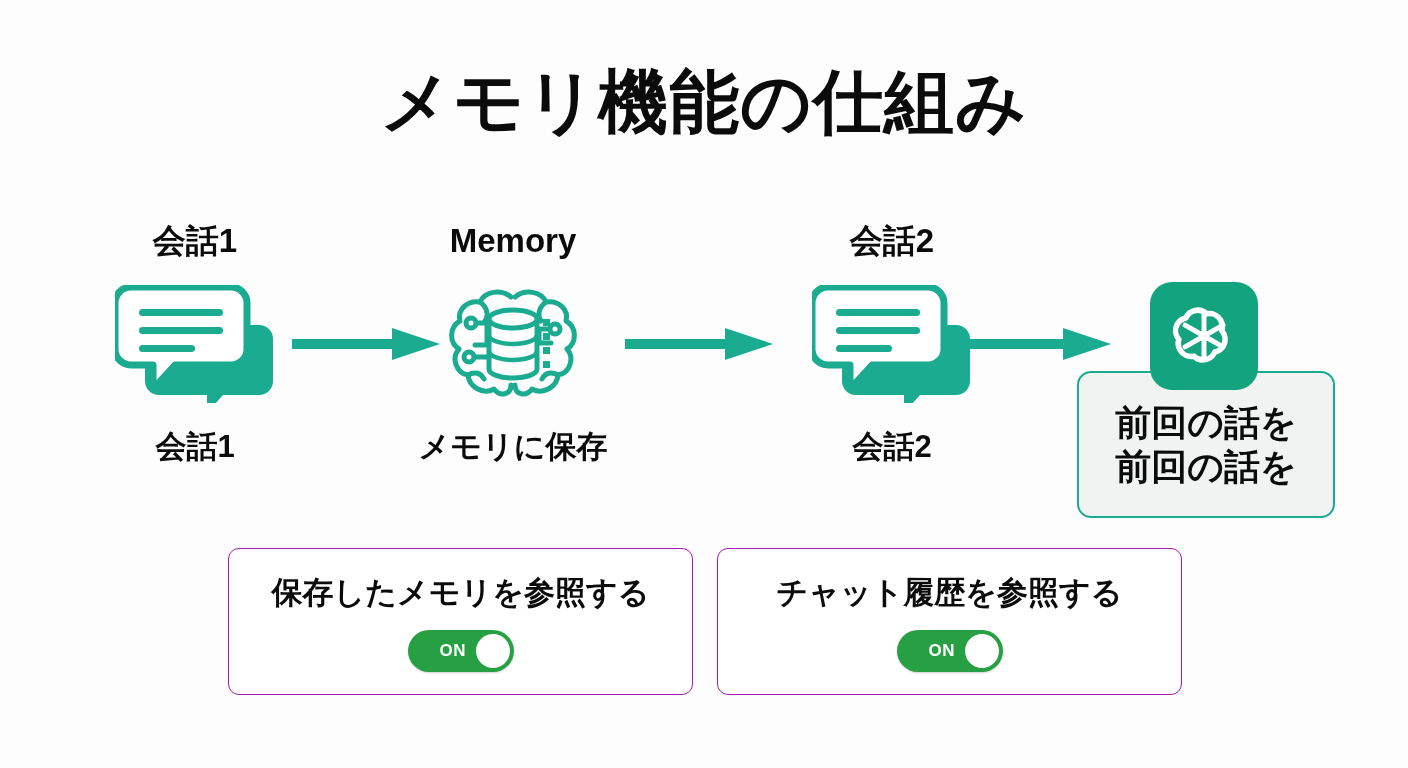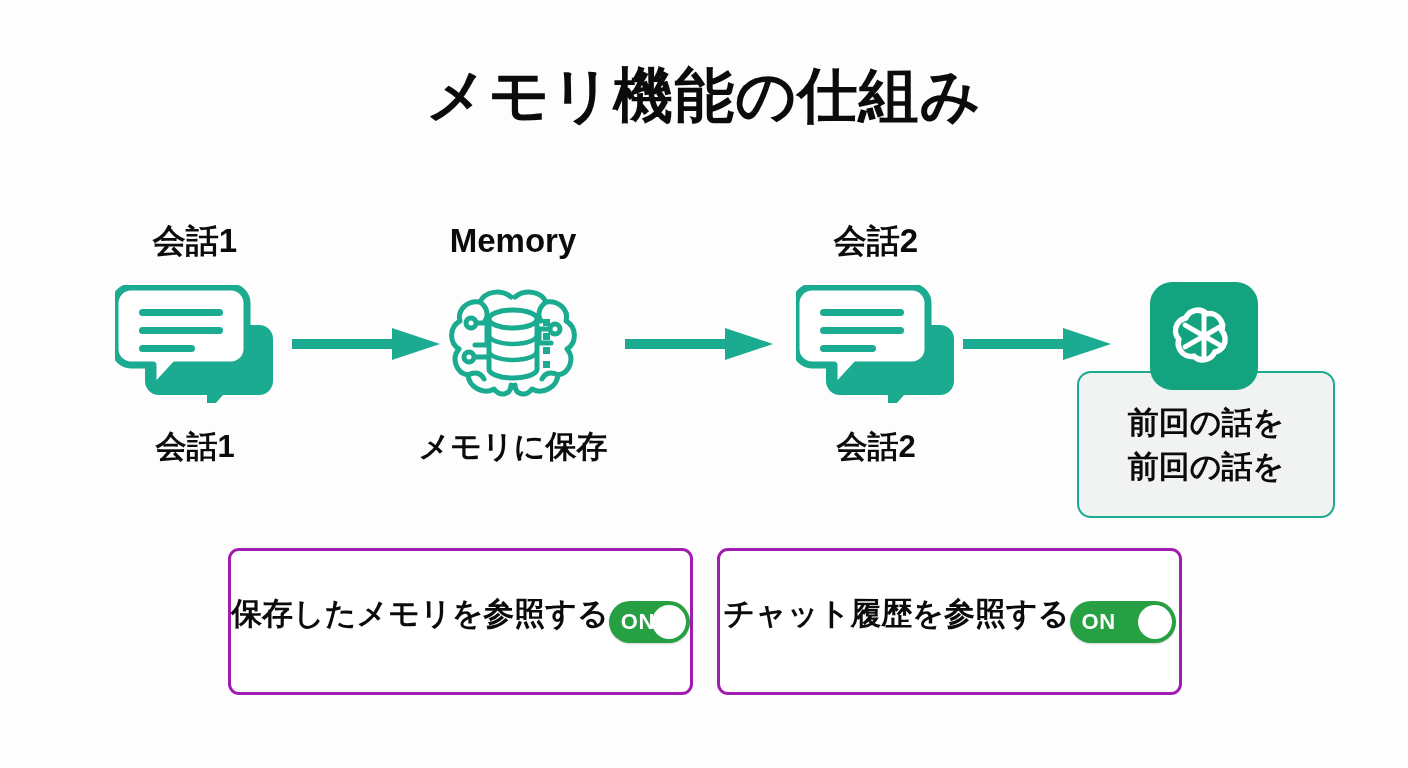--- a/index.html
+++ b/index.html
@@ -23,21 +23,21 @@
     height: 768px;
   }
 
   
   .page-title {
     position: absolute;
     top: 56px;
     left: 0;
     width: 1408px;
     text-align: center;
-    font-size: 60px;
+    font-size: 70px;
     font-weight: 700;
     letter-spacing: 1px;
     color: #0b0b0b;
     white-space: nowrap;
   }
 
   
   .flow {
     position: absolute;
     top: 196px;
@@ -47,21 +47,21 @@
   }
 
   .node {
     position: absolute;
     width: 230px;
     text-align: center;
     margin-top: 24px;
   }
   .node-conv1   { left: 80px; }
   .node-memory  { left: 398px; }
-  .node-conv2   { left: 761px; text-align: center; }
+  .node-conv2   { left: 777px; text-align: center; }
   .node-chatgpt { left: 1089px; }
 
   .node-top-label {
     font-size: 33px;
     font-weight: 700;
     color: #0b0b0b;
     height: 42px;
     line-height: 42px;
     white-space: nowrap;
   }
@@ -106,21 +106,21 @@
     border: 2px solid #1aab91;
     border-radius: 14px;
     box-sizing: border-box;
     display: flex;
     flex-direction: column;
     align-items: center;
     justify-content: center;
     z-index: 1;
   }
   .answer-line {
-    font-size: 31px;
+    font-size: 36px;
     font-weight: 700;
     line-height: 44px;
     color: #0b0b0b;
     white-space: nowrap;
   }
 
   .chatgpt-mark {
     position: absolute;
     left: 1150px;
     top: 282px;
@@ -136,25 +136,25 @@
     left: 0;
     width: 1408px;
     height: 150px;
   }
   .setting-panel {
     position: absolute;
     top: 0;
     width: 465px;
     height: 147px;
     background: #ffffff;
-    border: 3px solid #a21caf;
+    border: 1px solid #a21caf;
     border-radius: 11px;
     box-sizing: border-box;
     display: flex;
-    flex-direction: row;
+    flex-direction: column;
     align-items: center;
     justify-content: center;
   }
   .panel-left  { left: 228px; }
   .panel-right { left: 717px; text-align: right; }
 
   .setting-label {
     font-size: 31px;
     font-weight: 700;
     color: #0b0b0b;
@@ -167,26 +167,26 @@
     height: 42px;
     border-radius: 21px;
     background: #27a044;
     position: relative;
     display: flex;
     align-items: center;
     box-shadow: 0 1px 2px rgba(0,0,0,0.18);
   }
   .toggle-text {
     position: absolute;
-    left: 12px;
+    left: 32px;
     top: 0;
     height: 42px;
     line-height: 42px;
     color: #ffffff;
-    font-size: 22px;
+    font-size: 17px;
     font-weight: 700;
     letter-spacing: 0.5px;
   }
   .toggle-knob {
     position: absolute;
     right: 4px;
     top: 4px;
     width: 34px;
     height: 34px;
     border-radius: 50%;

